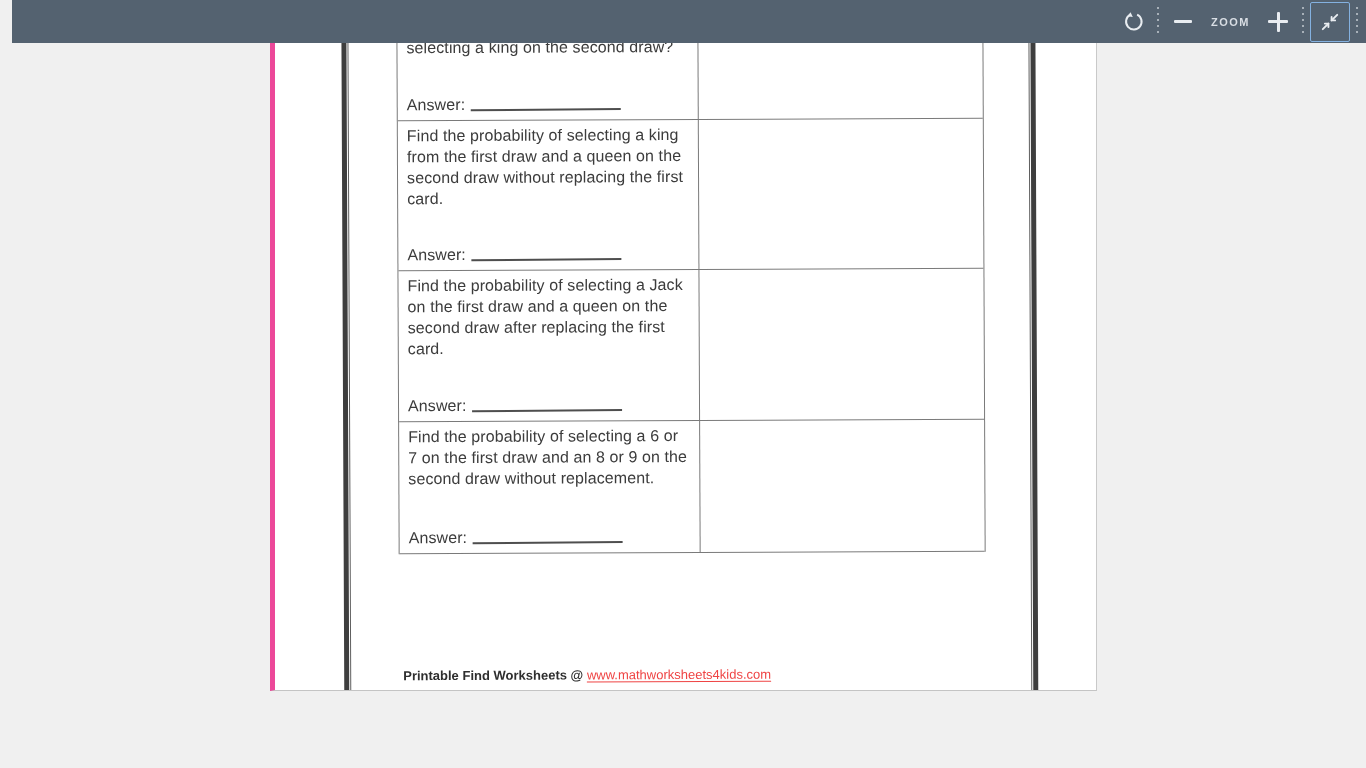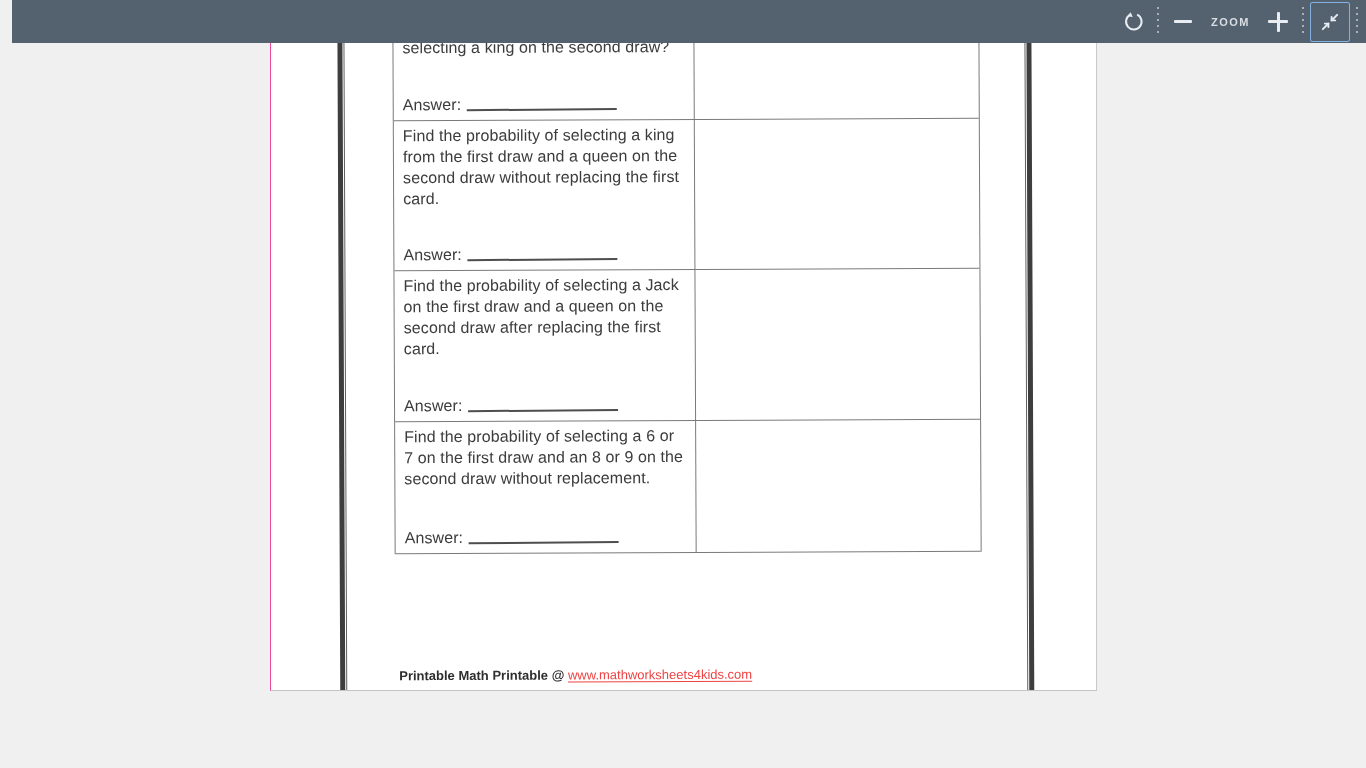--- a/index.html
+++ b/index.html
@@ -37,21 +37,21 @@
   .tb-btn.focused {
     width:40px; height:40px;
     border:1px solid #84b1e0;
   }
   .tb-end-pad { width:14px; flex:0 0 auto; }
 
   
   .page {
     position:absolute; left:270px; top:43px; width:827px; height:648px;
     background:#ffffff;
-    border-left:1px solid #ec4899; border-right:1px solid #c9c9c9; border-bottom:1px solid #c4c4c4;
+    border-left:5px solid #ec4899; border-right:1px solid #c9c9c9; border-bottom:1px solid #c4c4c4;
     overflow:hidden; z-index:10;
   }
   .scan { position:absolute; inset:0; transform:rotate(-0.25deg); transform-origin:50% 55%; }
 
   
   .ws-frame {
     position:absolute; left:68px; top:-16px; width:694px; height:680px;
     border:5px solid #3e3e3e;
   }
   .ws-frame-inner { position:absolute; inset:1px; border:1px solid #5e5e5e; }
@@ -178,18 +178,18 @@
           <div class="answer">
             <span>Answer:</span><span class="answer-line"></span>
           </div>
         </div>
         <div class="work-cell"></div>
       </div>
 
     </div>
 
     <div class="ws-footer">
-      <span class="prefix">Printable Math Printable @</span>
+      <span class="prefix">Printable Find Worksheets @</span>
       <span class="site">www.mathworksheets4kids.com</span>
     </div>
 
   </div>
 </div>
 
 </body></html>

